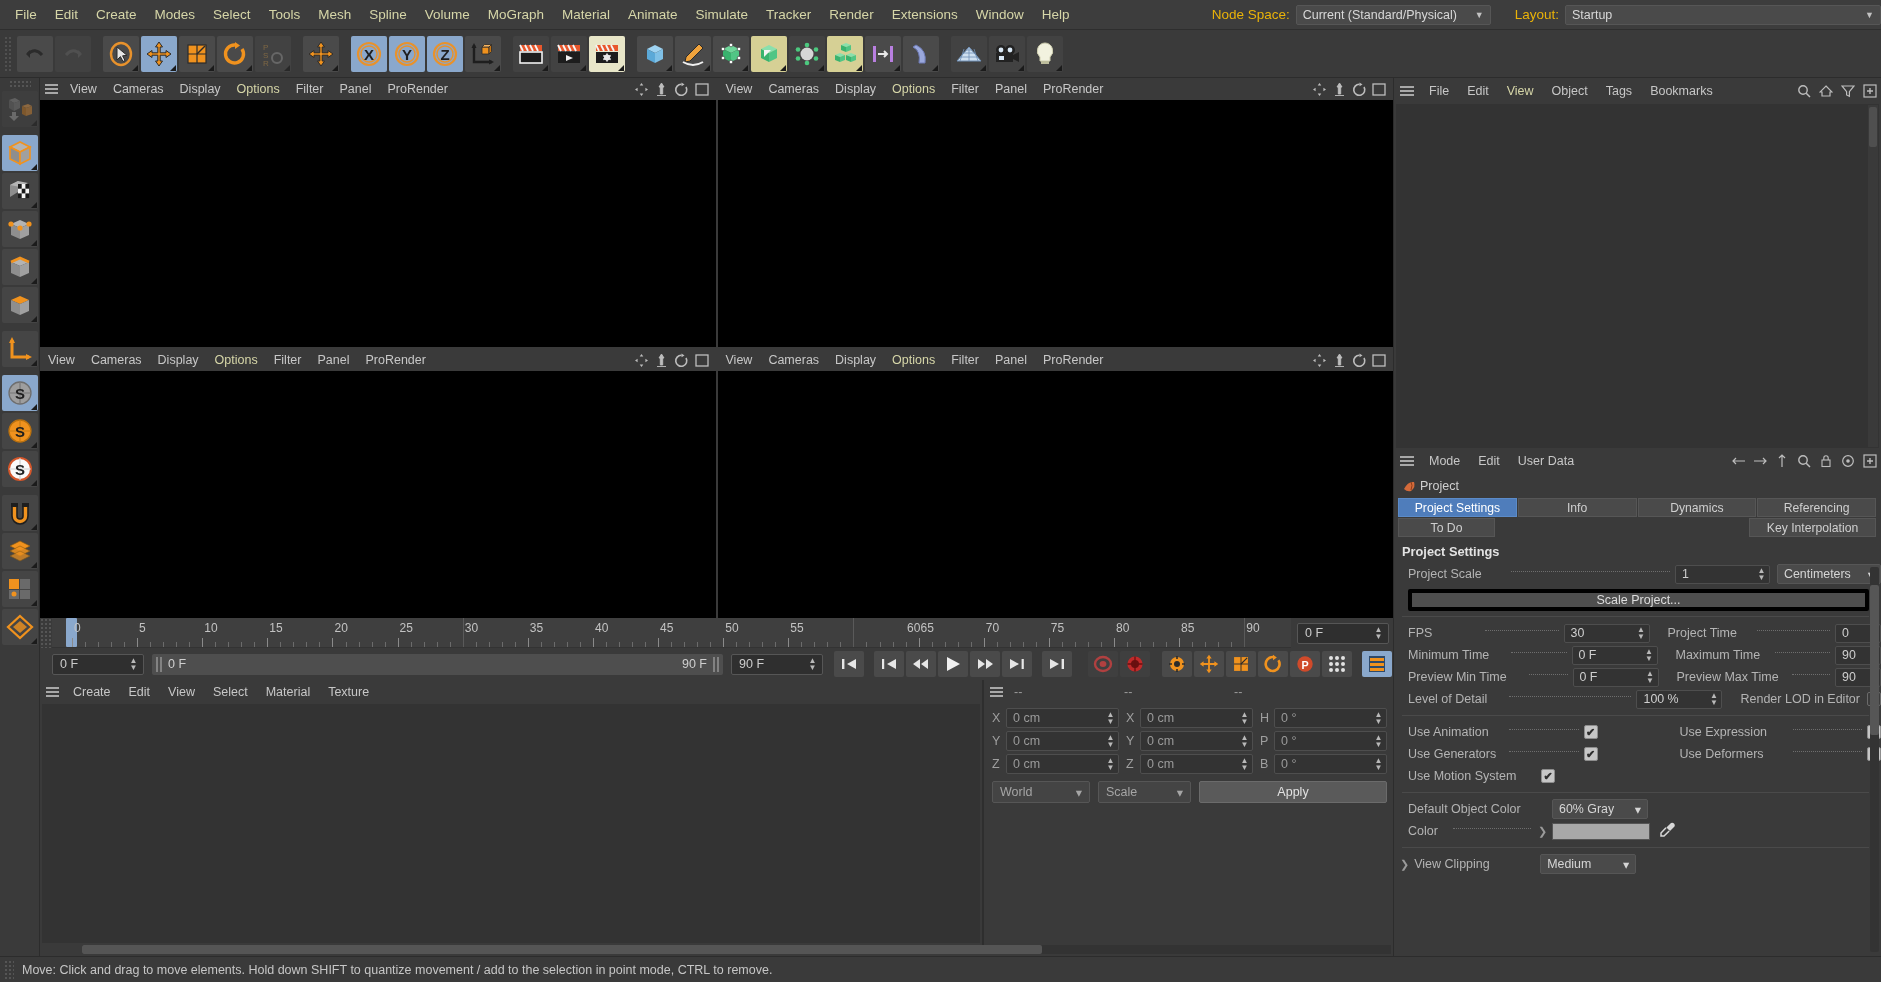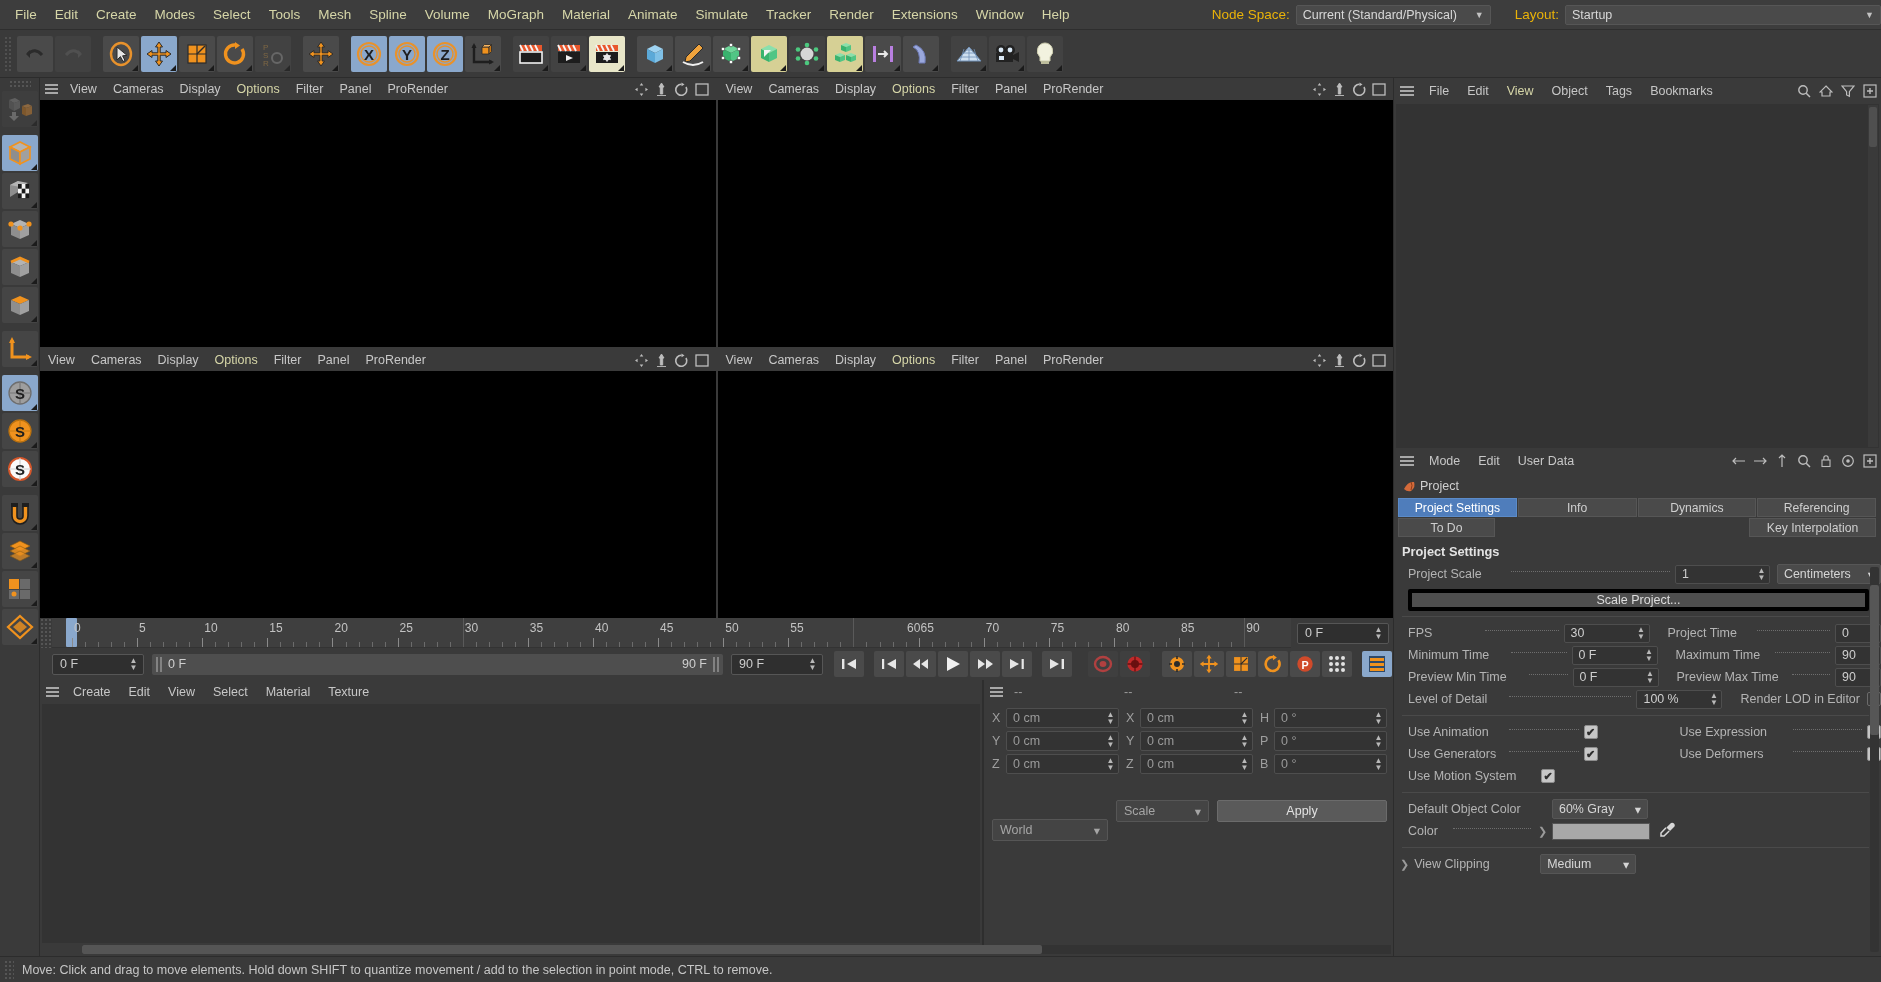--- a/index.html
+++ b/index.html
@@ -1147,21 +1147,21 @@
               <span class="cfield" style="margin-right:0;">
                   <span class="v">0 °</span>
                   <span class="spin">
                     <span>▲</span>
                     <span>▼</span>
                   </span>
                 </span>
             </div>
           </div>
           <div class="cfoot">
-            <div class="selbox" style="width:116px;margin-top:38px;">
+            <div class="selbox" style="width:98px;">
               <span class="cv">World</span>
               <span class="chev">▾</span>
             </div>
             <div class="selbox" style="width:93px;">
               <span class="cv">Scale</span>
               <span class="chev">▾</span>
             </div>
             <div class="applybtn">Apply</div>
           </div>
         </div>

